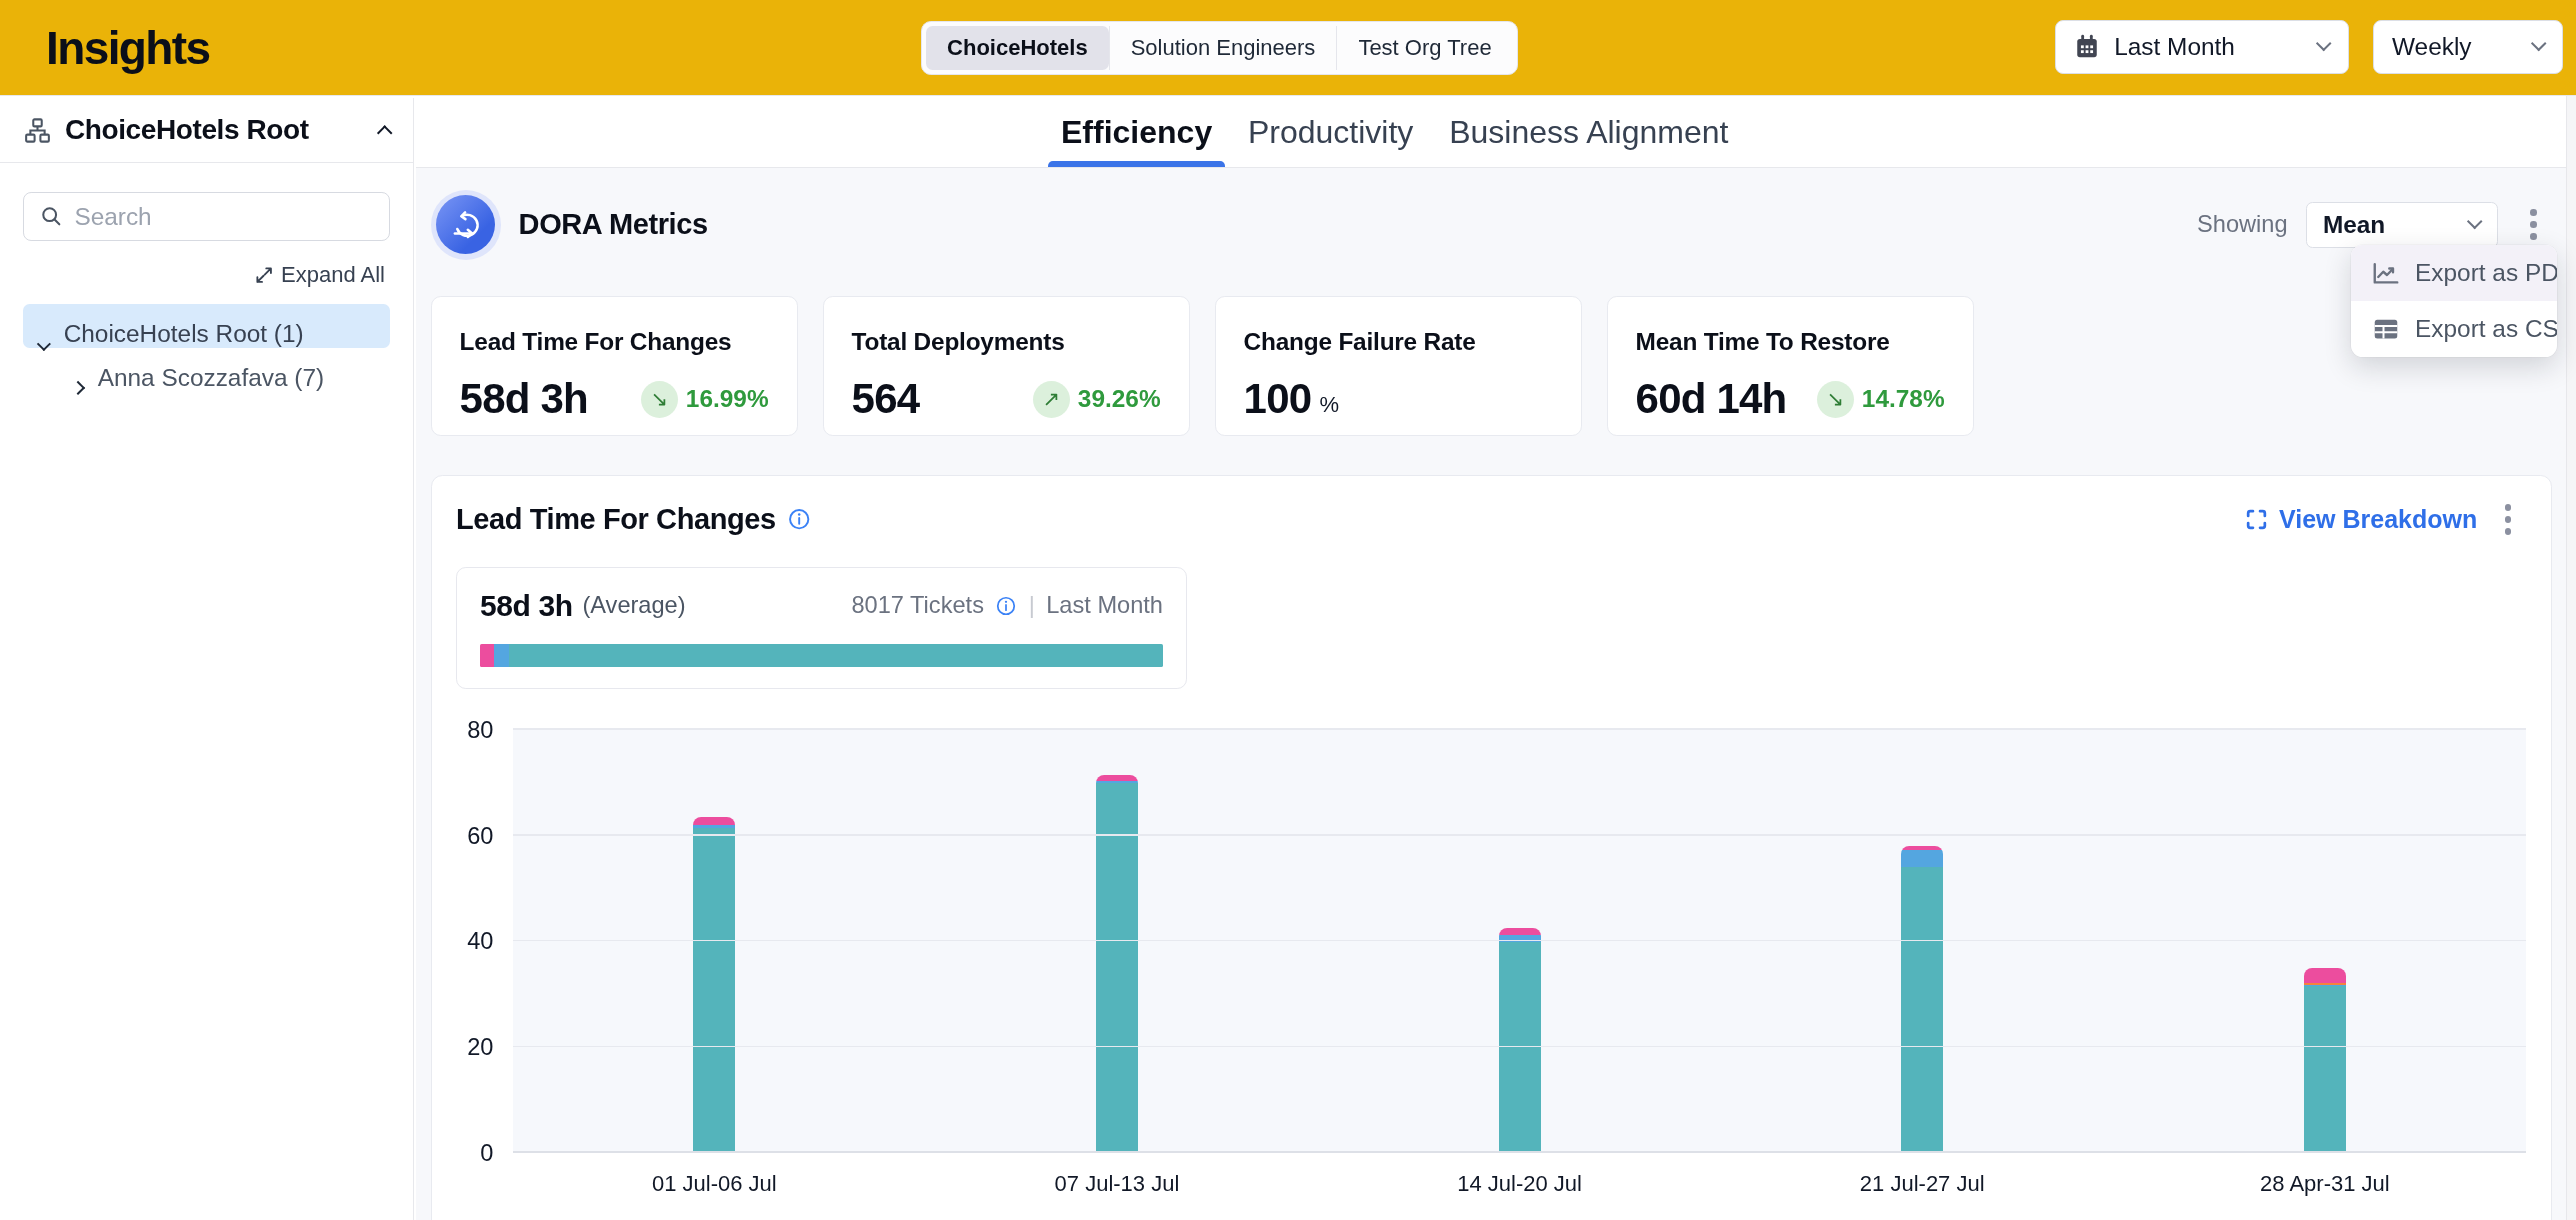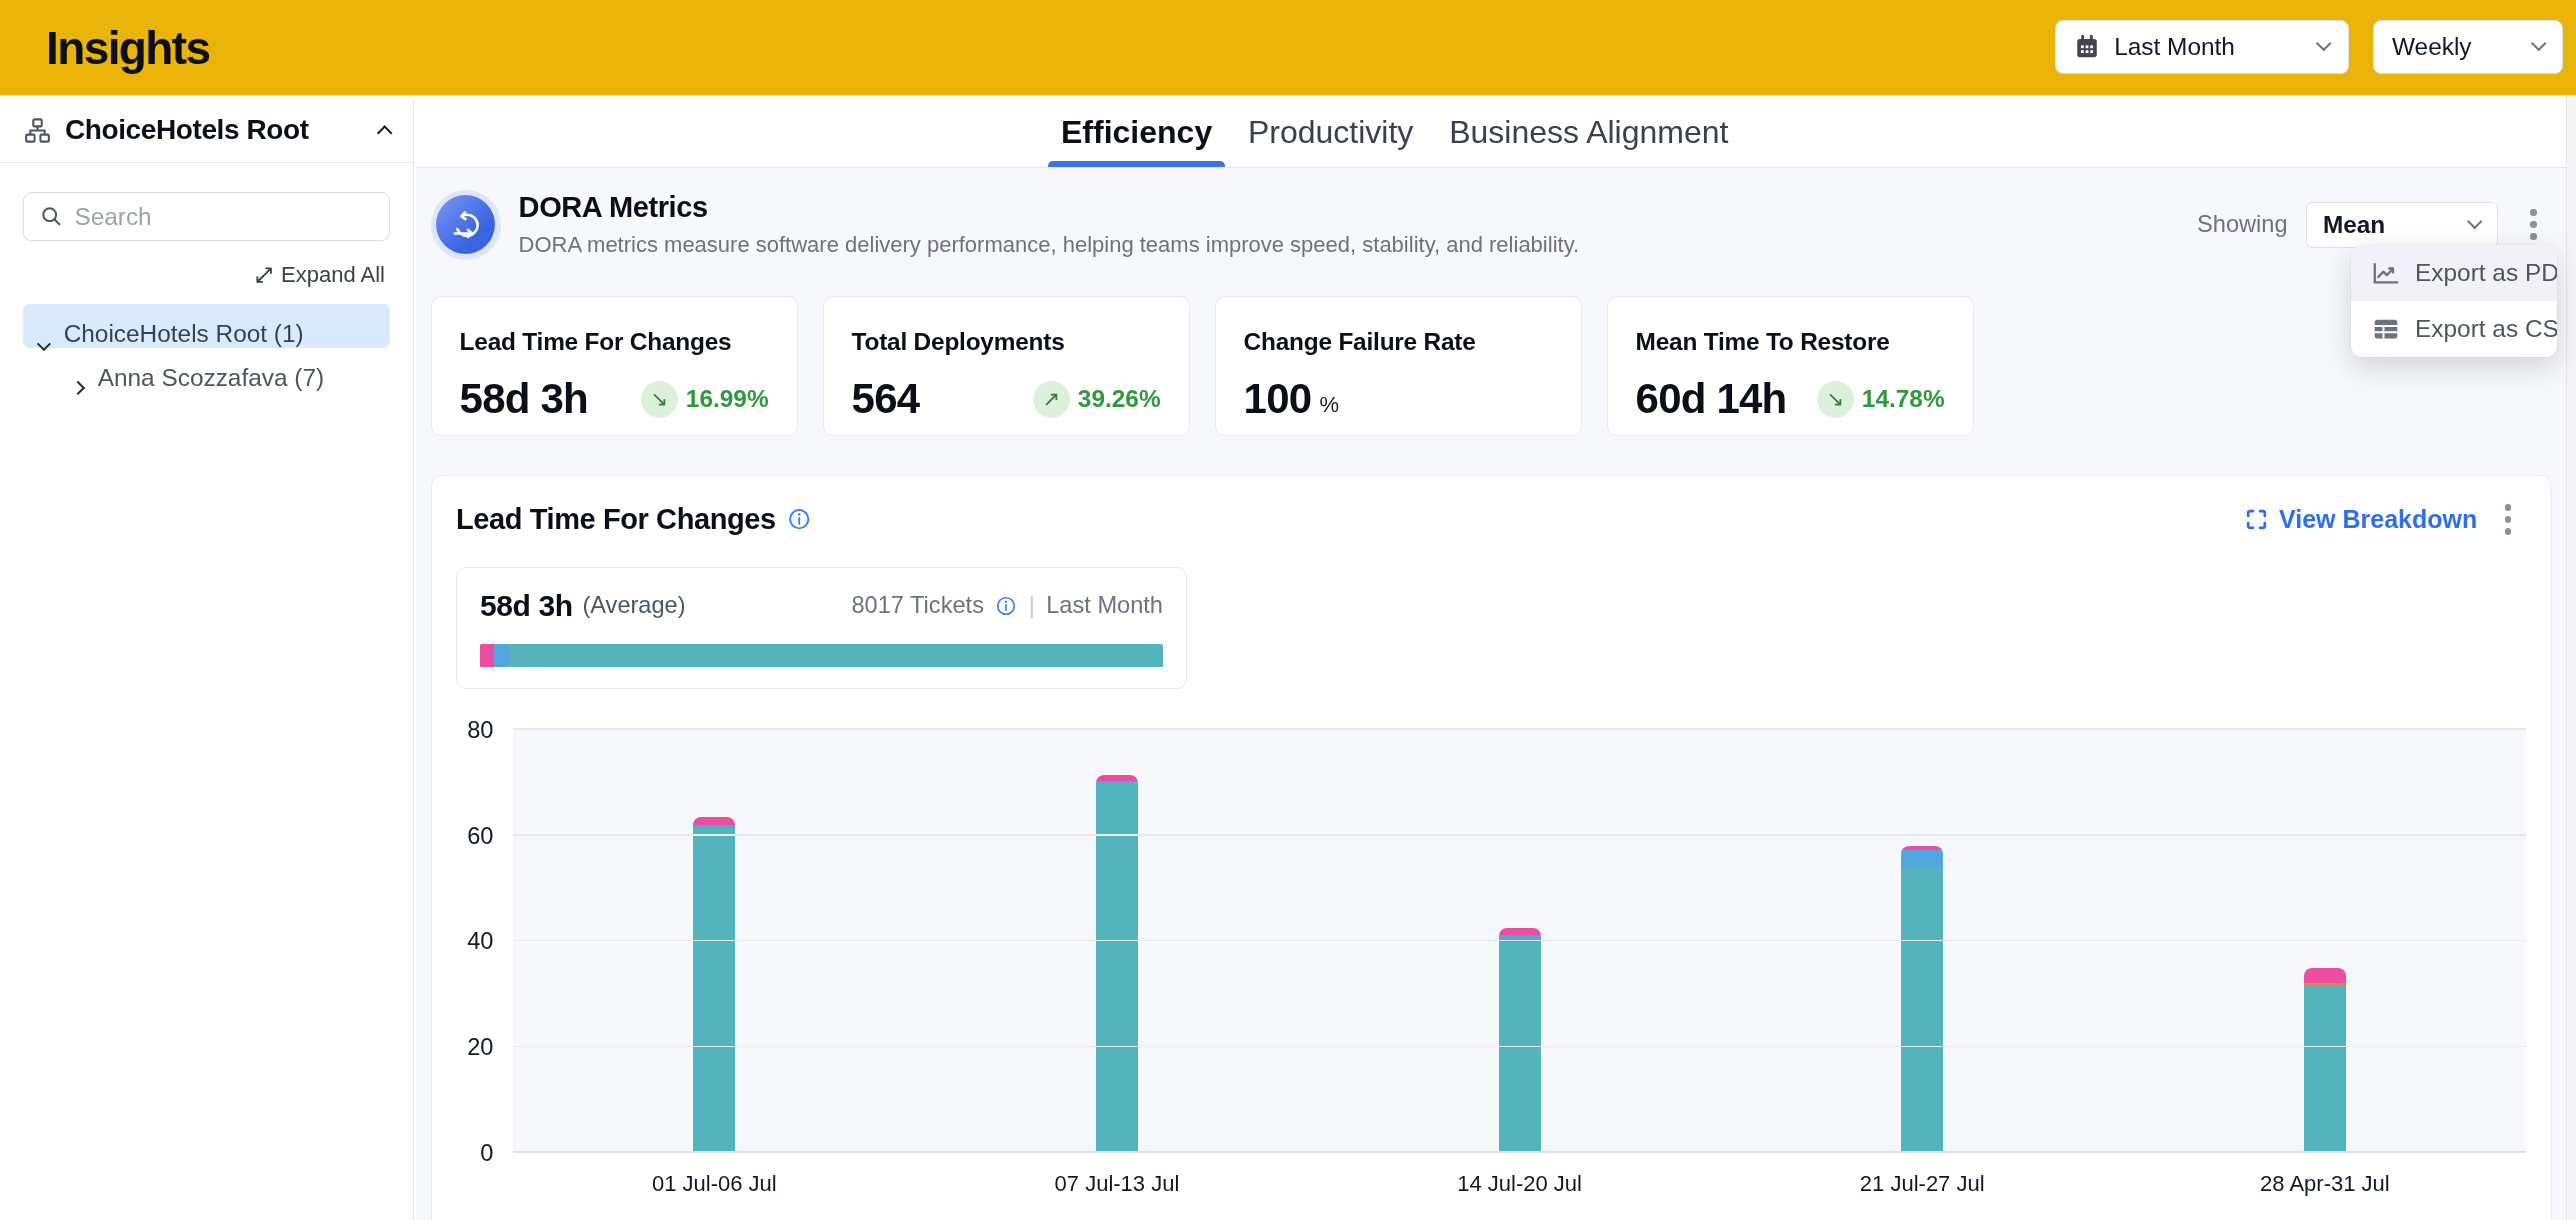--- a/index.html
+++ b/index.html
@@ -126,20 +126,25 @@
                   border-left:1.6px solid #e7e7eb; z-index:6; }
 
   .info-svg { flex:none; }
 </style>
 </head>
 <body>
 
 <header class="topbar">
   <h1 class="page-title">Insights</h1>
 
+  <div class="seg-control">
+    <button class="seg active">ChoiceHotels</button>
+    <button class="seg">Solution Engineers</button>
+    <button class="seg">Test Org Tree</button>
+  </div>
 
   <div class="topbar-right">
     <button class="dropdown period">
       <span style="display:flex;">
         <svg width="26" height="26" viewBox="0 0 24 24">
             <rect x="3" y="4.5" width="18" height="17" rx="2.5" fill="#414552"></rect>
             <line x1="8" y1="2" x2="8" y2="7" stroke="#414552" stroke-width="2.6" stroke-linecap="round"></line>
             <line x1="16" y1="2" x2="16" y2="7" stroke="#414552" stroke-width="2.6" stroke-linecap="round"></line>
             <g fill="#ffffff">
               <rect x="6.4" y="10.5" width="2.6" height="2.6"></rect>
@@ -224,21 +229,20 @@
           <svg width="36" height="36" viewBox="0 0 24 24" fill="none" stroke="#ffffff" stroke-width="1.7" stroke-linecap="round" stroke-linejoin="round">
               <path d="M9.2 6.1a7 7 0 1 1-3 8.6"></path>
               <path d="M11.4 3.6 8.9 6.2l2.7 1.9"></path>
               <path d="M4.6 17.6h11"></path>
               <path d="M13.2 15.2l2.9 2.4-2.9 2.4"></path>
             </svg>
         </div>
       </div>
       <div class="dora-texts">
         <div class="dora-title">DORA Metrics</div>
-        <div class="dora-desc">DORA metrics measure software delivery performance, helping teams improve speed, stability, and reliability.</div>
       </div>
       <div class="showing-group">
         <span class="showing-label">Showing</span>
         <button class="mean-select">
           <span class="grow">Mean</span>
           <span class="chev"></span>
         </button>
         <button class="kebab">
             <i></i>
             <i></i>

